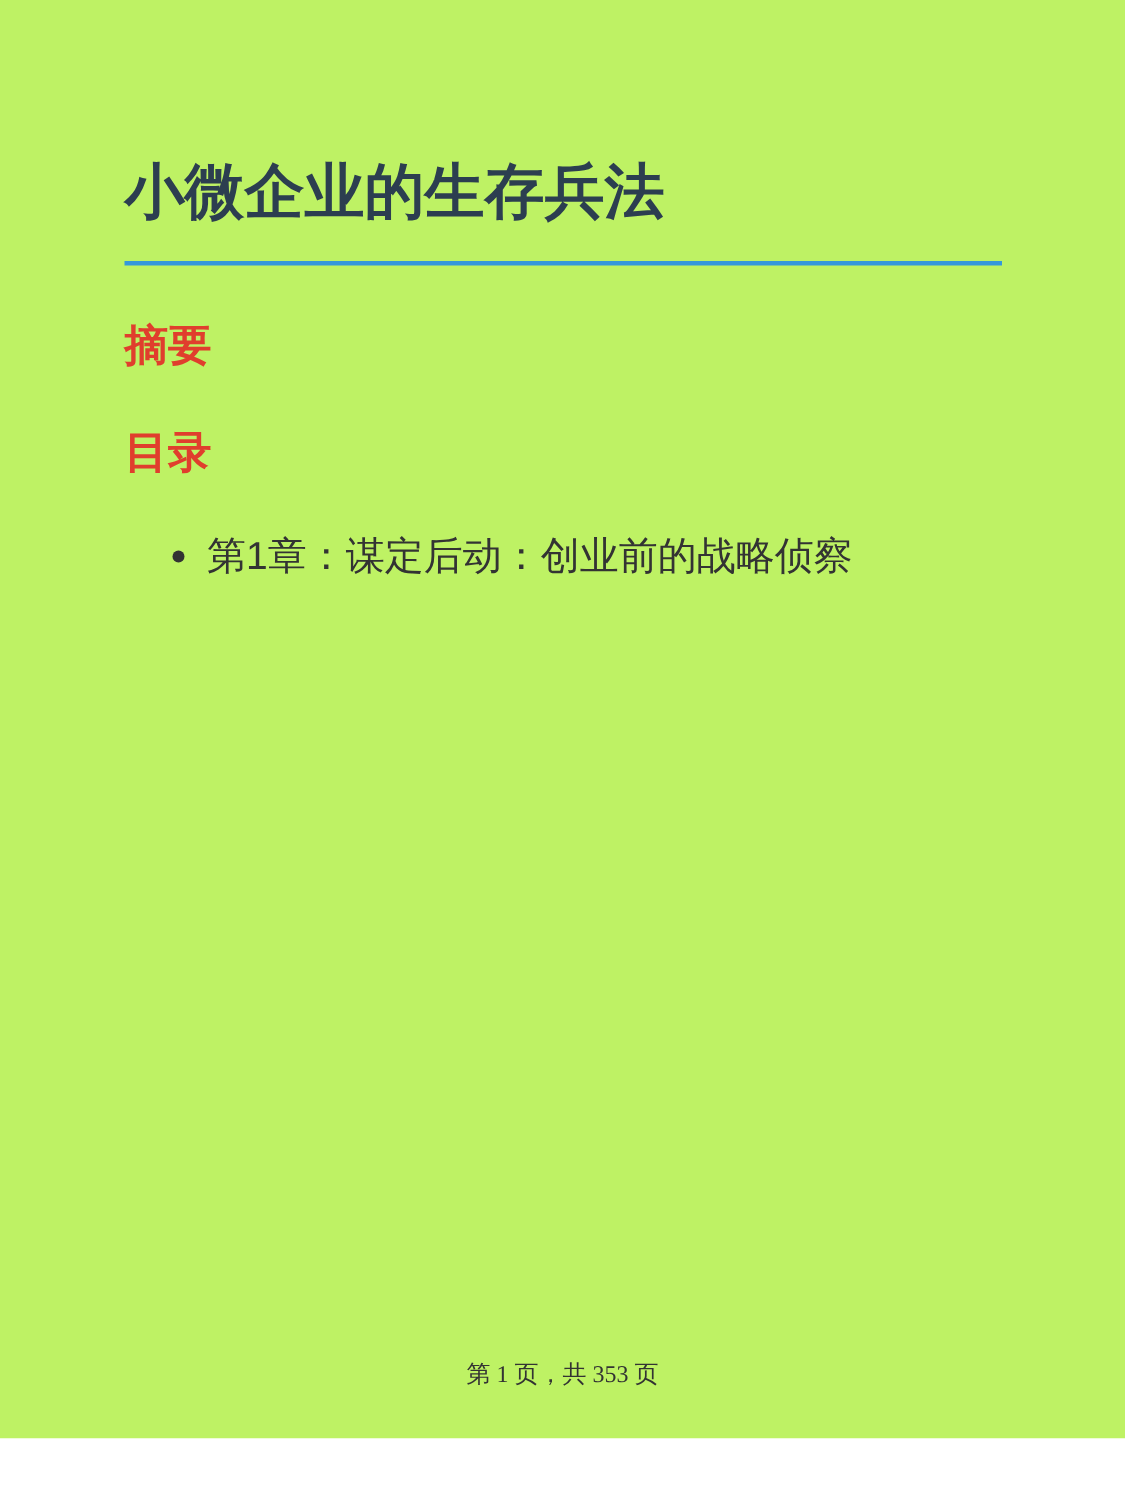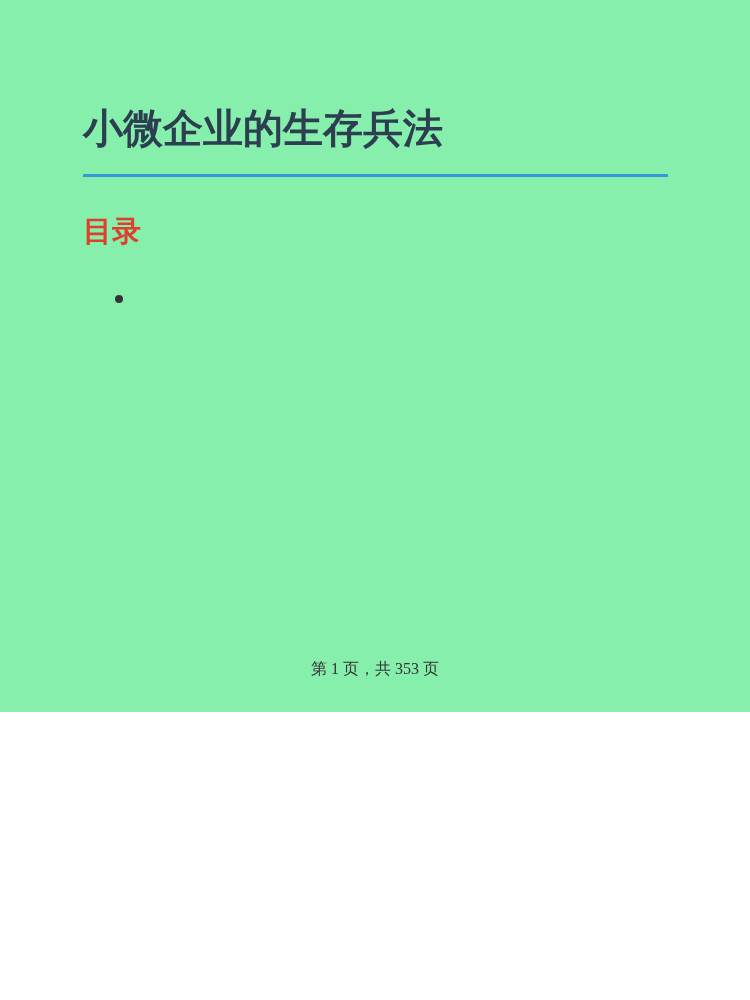--- a/index.html
+++ b/index.html
@@ -3,23 +3,23 @@
 <meta charset="utf-8">
 <style>
   html, body {
     margin: 0;
     padding: 0;
     background: #ffffff;
   }
   .page {
     position: relative;
     width: 750px;
-    height: 712px;
+    height: 959px;
     margin: 0 auto;
-    background: #86efac;
+    background: #bef264;
     box-sizing: border-box;
     padding: 104px 82px 0 83px;
     font-family: "Liberation Sans", "DejaVu Sans", sans-serif;
     color: #333333;
     overflow: hidden;
   }
   h1.doc-title {
     margin: 0;
     padding: 0 0 22px 0;
     font-size: 40px;
@@ -72,24 +72,26 @@
     font-family: "Liberation Serif", "DejaVu Serif", serif;
   }
 </style>
 </head>
 <body>
 
 <div class="page">
 
   <h1 class="doc-title">小微企业的生存兵法</h1>
 
+  <h2 class="section-heading">摘要</h2>
 
 
   <h2 class="section-heading">目录</h2>
 
   <ul class="toc-list">
     <li>
+      <span>第1章：谋定后动：创业前的战略侦察</span>
     </li>
   </ul>
 
   <div class="page-footer">第 1 页，共 353 页</div>
 
 </div>
 
 </body></html>

